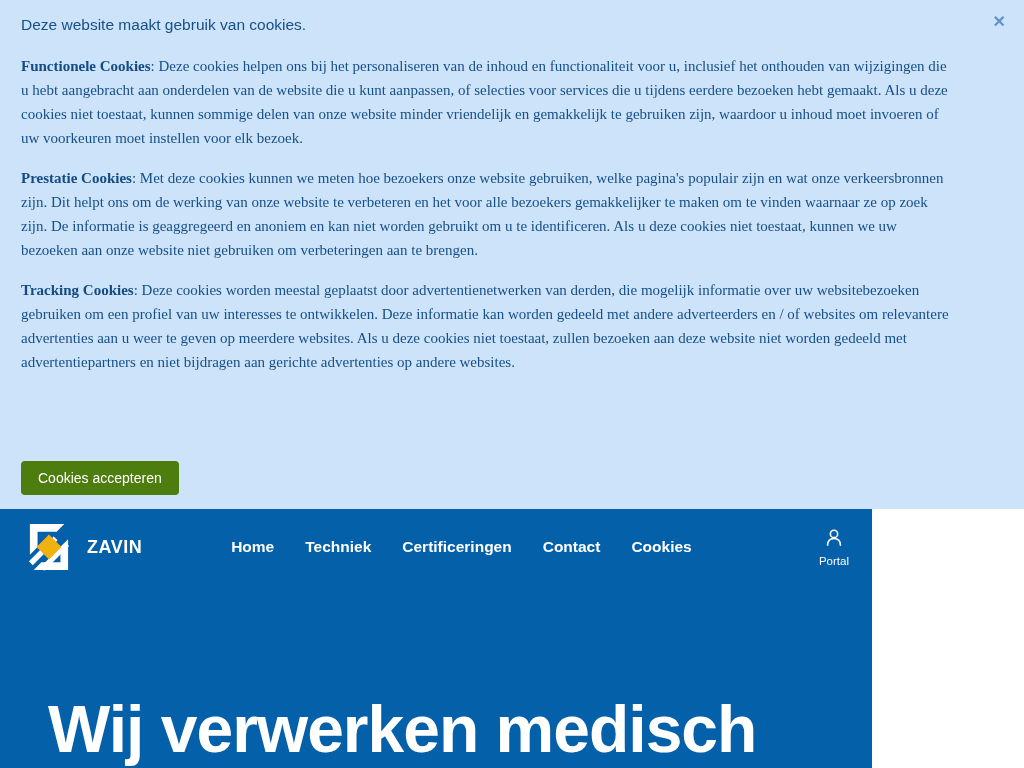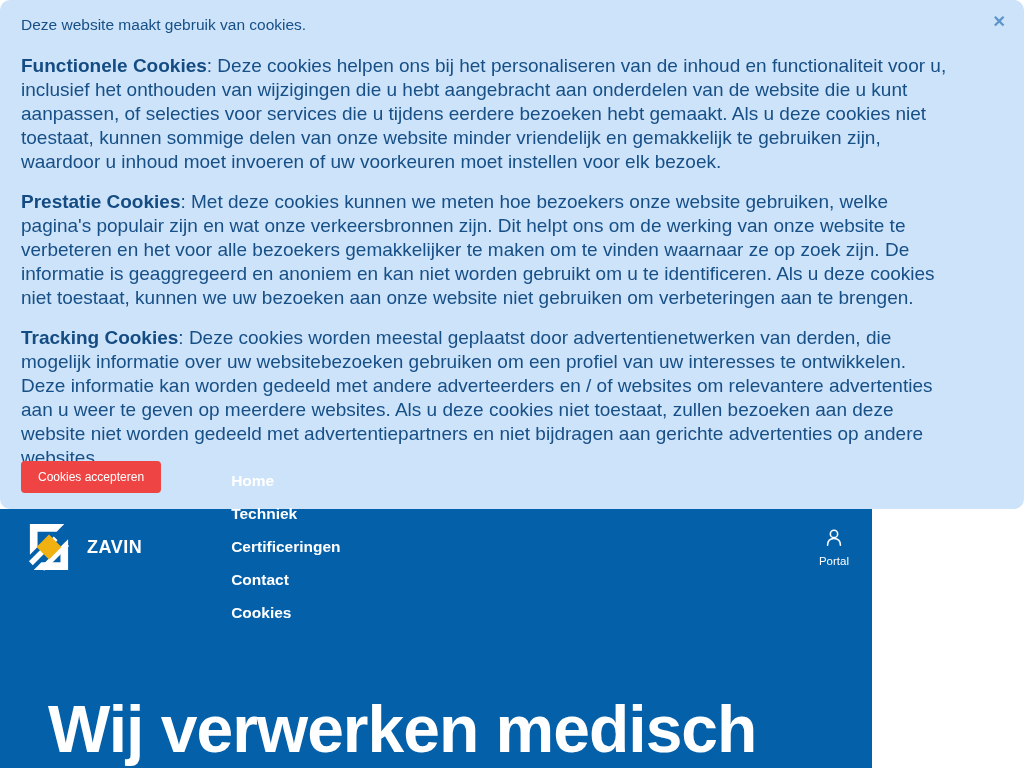--- a/index.html
+++ b/index.html
@@ -10,58 +10,59 @@
     position: relative;
   }
 
   
   .cookie-banner {
     position: absolute;
     top: 0; left: 0;
     width: 1024px;
     height: 509px;
     background: #cce3f9;
-    border-radius: 10px;
+    border-radius: 0;
     color: #174f87;
     padding: 14px 72px 0 21px;
   }
   .cookie-title {
     font-size: 15.5px;
     line-height: 22px;
     margin-bottom: 18px;
     font-weight: 400;
   }
   .cookie-section {
-    font-size: 19px;
+    font-size: 15px;
     line-height: 24px;
     margin-bottom: 16px;
+    font-family: Liberation Serif, serif;
   }
   .cookie-section strong { font-weight: 700; color: #134b82; }
   .cookie-close {
     position: absolute;
     top: 14px;
     right: 18px;
     background: none;
     border: none;
     color: #5f94c9;
     font-size: 16px;
     font-weight: 900;
     line-height: 16px;
     cursor: pointer;
     font-family: "Liberation Sans", sans-serif;
   }
   .cookie-accept {
     position: absolute;
     left: 21px;
     top: 461px;
-    background: #ef4444;
+    background: #4d7c0f;
     color: #ffffff;
     border: none;
     border-radius: 4px;
-    font-size: 12px;
+    font-size: 14px;
     font-family: "Liberation Sans", sans-serif;
     padding: 9px 17px;
     cursor: pointer;
   }
 
   
   .blue-area {
     position: absolute;
     top: 509px; left: 0;
     width: 872px;
@@ -84,22 +85,21 @@
     color: #ffffff;
     font-size: 18px;
     font-weight: 700;
     letter-spacing: 0.5px;
     margin-left: 17px;
   }
   .main-nav {
     display: flex;
     list-style: none;
     margin-left: 89px;
-    gap: 15px;
-    flex-direction: column;
+    gap: 31px;
   }
   .main-nav a {
     color: #ffffff;
     text-decoration: none;
     font-size: 15.5px;
     font-weight: 600;
     cursor: pointer;
   }
   .portal {
     margin-left: auto;

